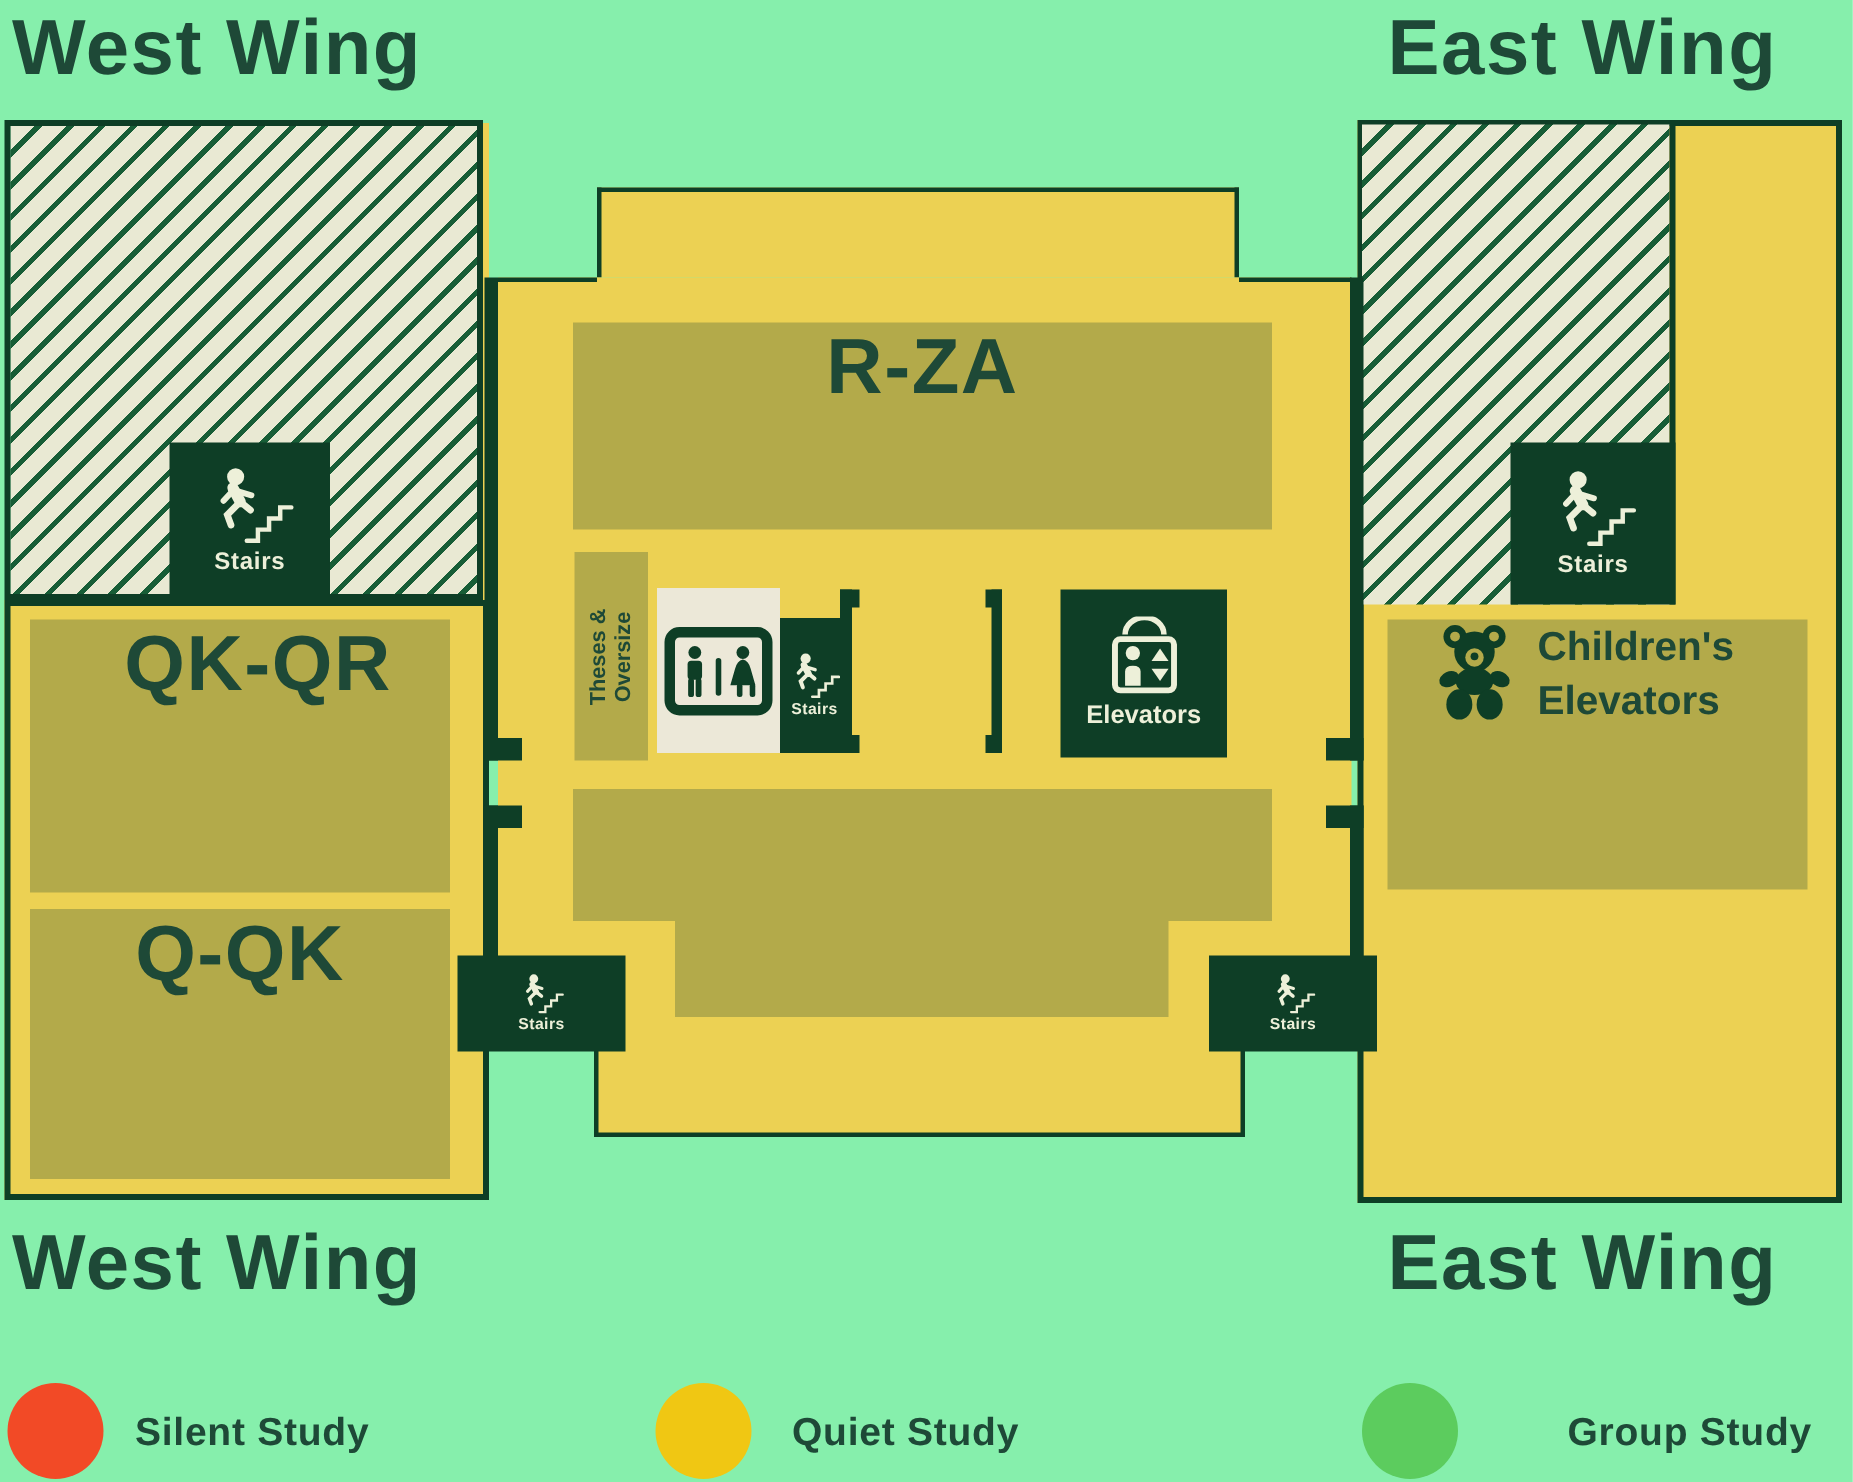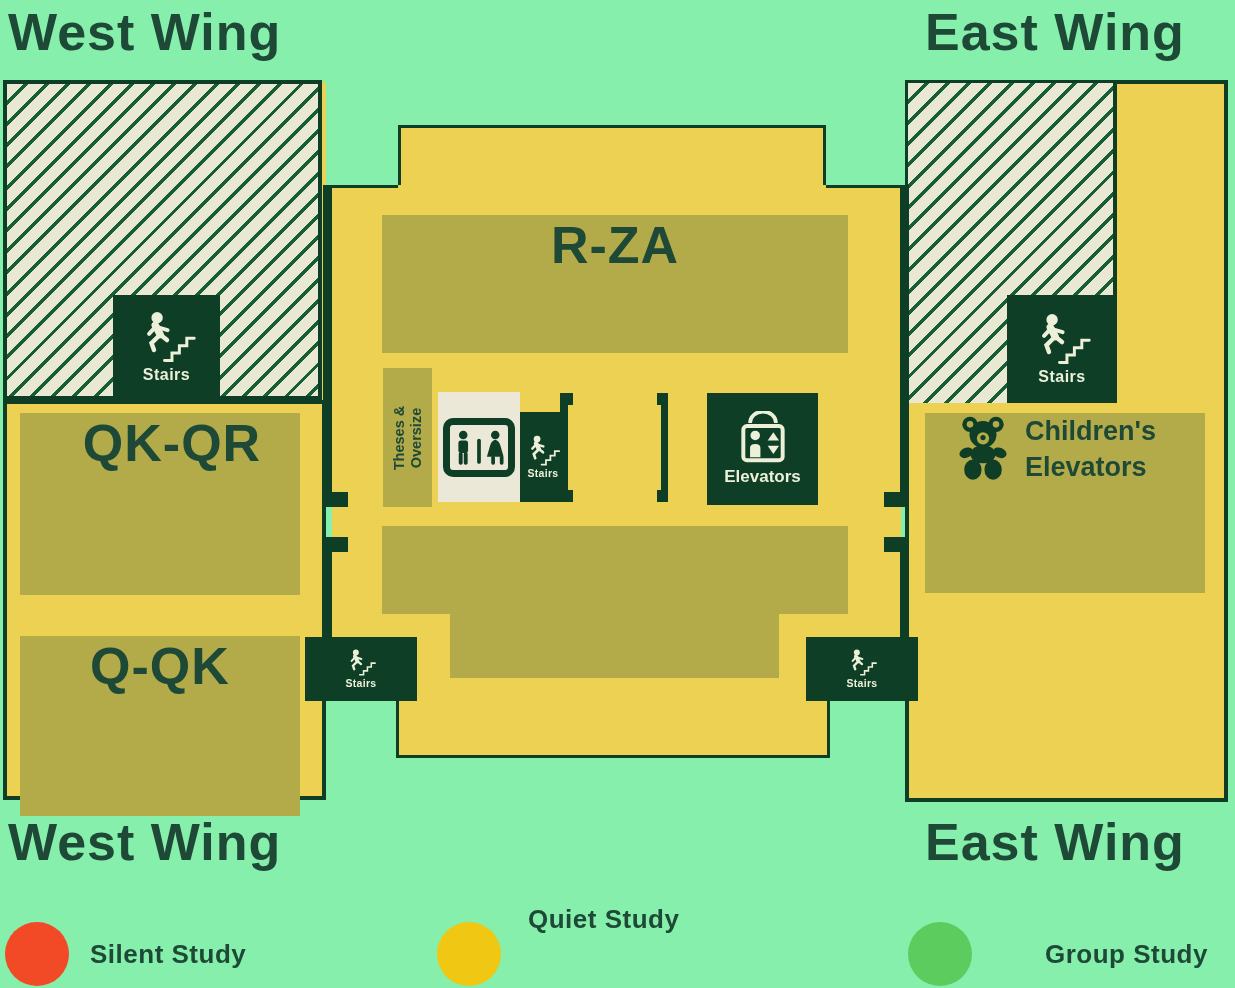--- a/index.html
+++ b/index.html
@@ -42,21 +42,21 @@
   <div class="abs heading" style="left:8px;top:812px;">West Wing</div>
   <div class="abs heading" style="left:925px;top:812px;">East Wing</div>
 
   <div class="abs" style="left:319px;top:82px;width:7px;height:318px;background:var(--yellow);"></div>
   <div class="abs hatch" style="left:3px;top:80px;width:319px;height:320px;"></div>
   <div class="abs yellowblock" style="left:3px;top:400px;width:323px;height:400px;"></div>
 
   <div class="abs olivebox" style="left:20px;top:413px;width:280px;height:182px;padding-left:24px;">
     <span class="roomlabel">QK-QR</span>
   </div>
-  <div class="abs olivebox" style="left:20px;top:636px;width:280px;height:180px;">
+  <div class="abs olivebox" style="left:20px;top:606px;width:280px;height:180px;">
     <span class="roomlabel">Q-QK</span>
   </div>
 
   <div class="abs darkbox" style="left:113px;top:295px;width:107px;height:105px;">
     <span>
       <svg width="58" height="52" viewBox="0 0 46 42">
         <circle cx="15" cy="5.5" r="4.6" fill="var(--icon)"></circle>
         <g stroke="var(--icon)" fill="none" stroke-linecap="round">
           <path d="M13.5 11.5 L17.5 19" stroke-width="6"></path>
           <path d="M15 13 L23.5 15.5" stroke-width="3.2"></path>
@@ -232,17 +232,17 @@
           <path d="M21 40 h6 v-6 h6 v-6 h6 v-6 h6" stroke-width="2.4"></path>
         </g>
       </svg>
     </span>
     <span class="stairs-label-sm">Stairs</span>
   </div>
 
   <div class="legend-dot" style="left: 5px; top: 922px; background: rgb(242, 74, 38);"></div>
   <div class="legend-label" style="left:90px;top:922px;">Silent Study</div>
   <div class="legend-dot" style="left: 437px; top: 922px; background: rgb(240, 199, 19);"></div>
-  <div class="legend-label" style="left:528px;top:887px;">Quiet Study</div>
+  <div class="legend-label" style="left:528px;top:922px;">Quiet Study</div>
   <div class="legend-dot" style="left: 908px; top: 922px; background: rgb(92, 204, 94);"></div>
   <div class="legend-label" style="left:1045px;top:922px;">Group Study</div>
 
 </div>
 
 </body></html>

